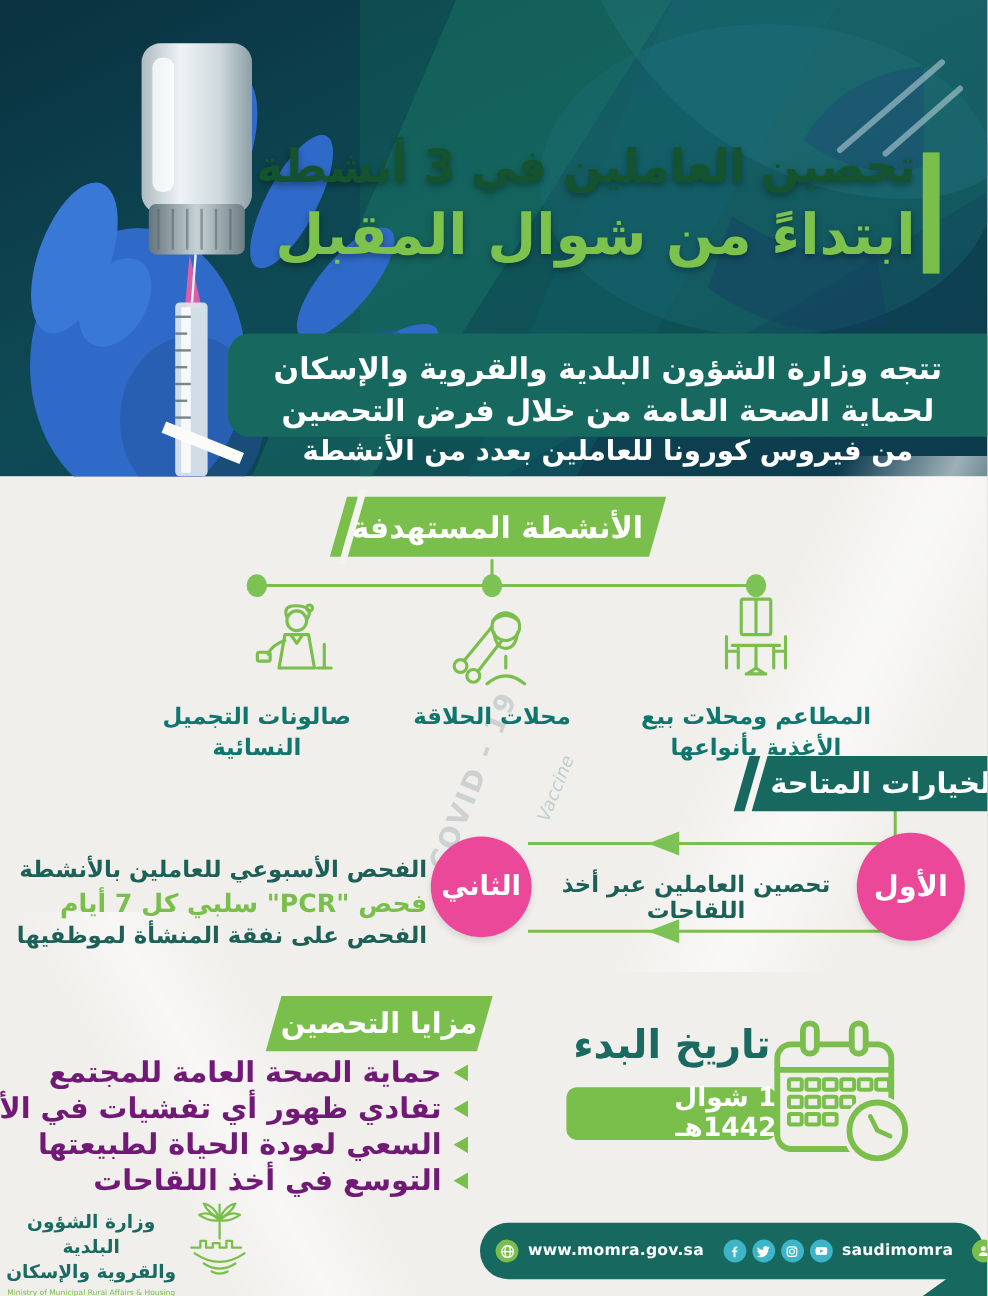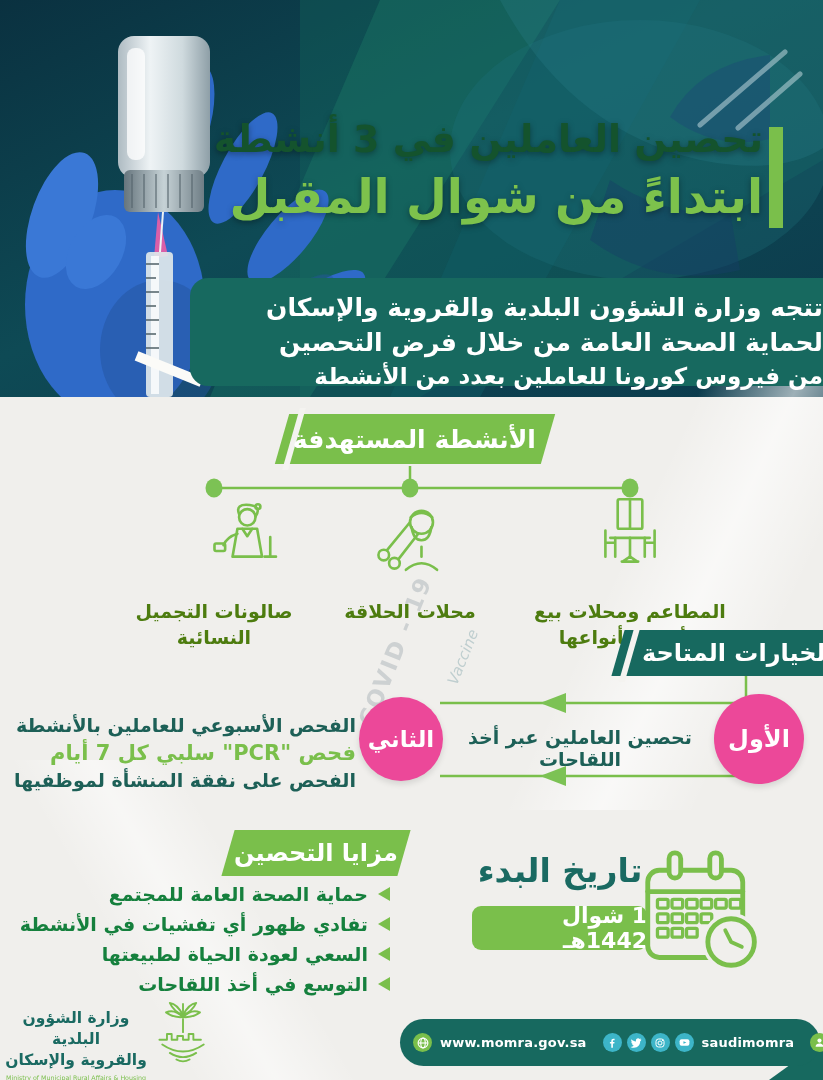--- a/index.html
+++ b/index.html
@@ -14,22 +14,22 @@
   
   .title-bar{left:769px;top:127px;width:14px;height:101px;background:#7abf4b;z-index:6;}
   .title{top:112px;right:60px;text-align:right;z-index:6;direction:rtl;}
   .title-l1{color:#14532d;font-weight:bold;font-size:38px;line-height:54px;white-space:nowrap;
             text-shadow:0 2px 6px rgba(0,0,0,.35);}
   .title-l2{color:#7dc24c;font-weight:bold;font-size:47px;line-height:62px;white-space:nowrap;
             text-shadow:0 2px 6px rgba(0,0,0,.35);}
 
   
   .intro-slash{left:134px;top:364px;width:70px;height:10px;background:#fbfbf8;transform:rotate(22deg);z-index:4;}
-  .intro{left:190px;top:278px;width:633px;height:108px;background:#17695f;
-         border-radius:18px 0 0 18px;z-index:5;direction:rtl;text-align:right;
+  .intro{left:190px;top:278px;width:633px;height:86px;background:#17695f;
+         border-radius:18px 0 0 18px;z-index:5;direction:rtl;text-align:center;
          padding-top:12px;box-sizing:border-box;}
   .intro-l{color:#ffffff;font-weight:bold;font-size:25px;line-height:35px;}
   .intro-g{color:#ffffff;font-weight:bold;font-size:23px;line-height:33px;}
 
   
   .swoosh{left:400px;top:380px;width:600px;height:430px;
           background:linear-gradient(115deg,rgba(255,255,255,0) 38%,rgba(255,255,255,.6) 50%,rgba(255,255,255,0) 62%);
           z-index:1;}
   .swoosh2{left:-80px;top:760px;width:500px;height:320px;
           background:linear-gradient(60deg,rgba(255,255,255,0) 40%,rgba(255,255,255,.5) 52%,rgba(255,255,255,0) 64%);
@@ -49,42 +49,42 @@
   .badge-activities .lbl{font-size:25px;}
   .badge-options{left:618px;top:630px;width:240px;height:46px;background:#17695f;}
   .badge-options .lbl{font-size:24px;}
   .badge-benefits{left:228px;top:830px;width:176px;height:46px;}
   .badge-benefits .lbl{font-size:24px;}
 
   
   .connector{left:0;top:458px;width:823px;height:46px;z-index:2;}
   .act-col{top:496px;width:200px;text-align:center;z-index:2;}
   .act-icon{display:inline-block;width:82px;height:82px;}
-  .act-label{margin-top:16px;color:#4d7c0f;font-weight:bold;font-size:19px;line-height:26px;direction:rtl;}
+  .act-label{margin-top:2px;color:#0f766e;font-weight:bold;font-size:19px;line-height:26px;direction:rtl;}
   .col-1{left:530px;}  .col-2{left:310px;}  .col-3{left:114px;}
 
   
   .opt-lines{left:0;top:672px;width:823px;height:140px;z-index:2;}
   .opt-circle{border-radius:50%;background:#ec4899;color:#fff;font-weight:bold;
               display:flex;align-items:center;justify-content:center;z-index:3;
               box-shadow:0 3px 6px rgba(0,0,0,.12);}
   .opt-first{left:714px;top:694px;width:90px;height:90px;font-size:24px;}
   .opt-second{left:359px;top:697px;width:84px;height:84px;font-size:23px;}
   .opt-first-text{left:452px;top:726px;width:256px;text-align:center;direction:rtl;
                   color:#1d6057;font-weight:bold;font-size:19px;z-index:2;}
   .opt-second-text{right:467px;top:712px;text-align:right;direction:rtl;z-index:2;white-space:nowrap;}
   .o2-l1,.o2-l3{color:#1d6057;font-weight:bold;font-size:19px;line-height:27px;}
   .o2-l2{color:#7abf4b;font-weight:bold;font-size:21px;line-height:28px;}
 
   
   .benefits{right:433px;top:879px;direction:rtl;z-index:2;}
   .ben-row{display:flex;align-items:center;height:30px;}
   .ben-bullet{width:0;height:0;border-top:7px solid transparent;border-bottom:7px solid transparent;
               border-right:12px solid #7abf4b;margin-left:10px;flex:0 0 auto;}
-  .ben-text{color:#15803d;font-weight:bold;font-size:19px;white-space:nowrap;}
+  .ben-text{color:#701a75;font-weight:bold;font-size:24px;white-space:nowrap;}
 
   
   .date-title{left:468px;top:851px;width:184px;text-align:center;color:#1a6a62;
               font-weight:bold;font-size:33px;direction:rtl;z-index:2;}
   .date-box{left:472px;top:906px;width:175px;height:44px;background:#7abf4b;border-radius:9px;
             display:flex;align-items:center;justify-content:center;color:#fff;font-weight:bold;
             font-size:22px;direction:rtl;z-index:2;}
   .cal-icon{left:640px;top:845px;width:126px;height:130px;z-index:3;}
 
   

